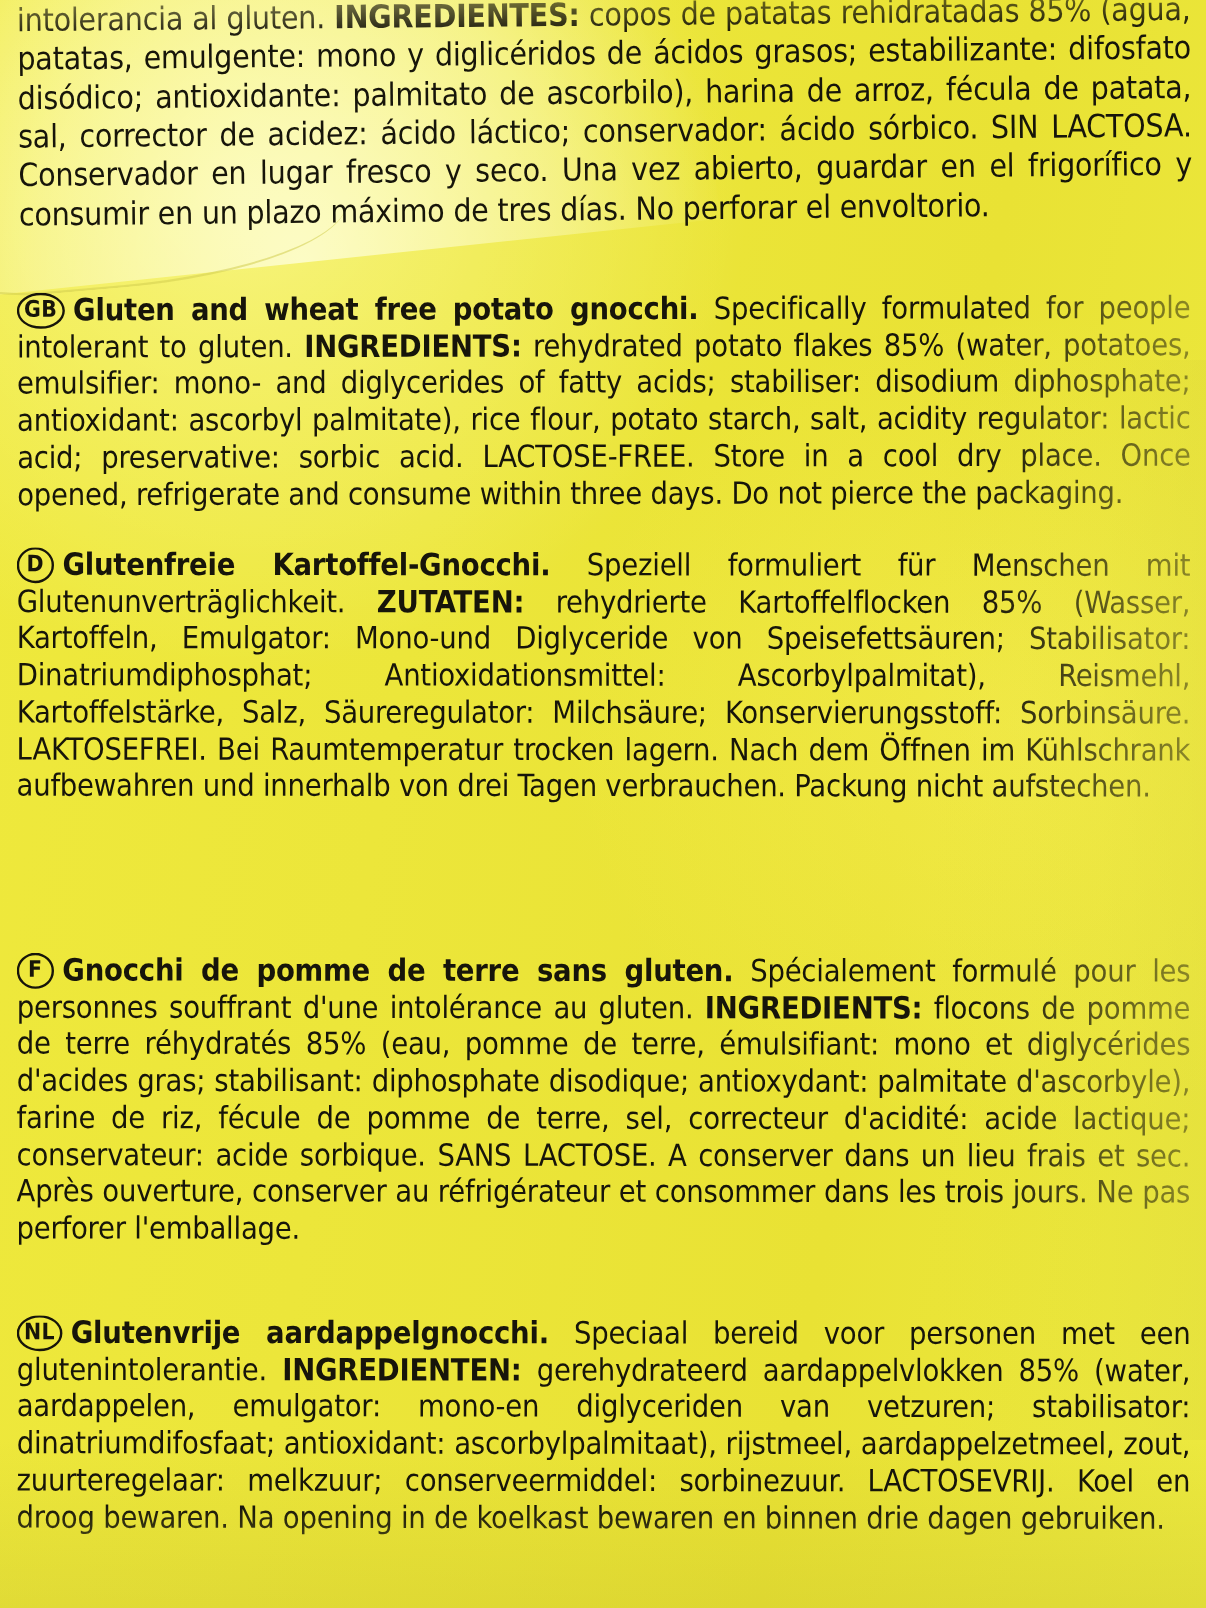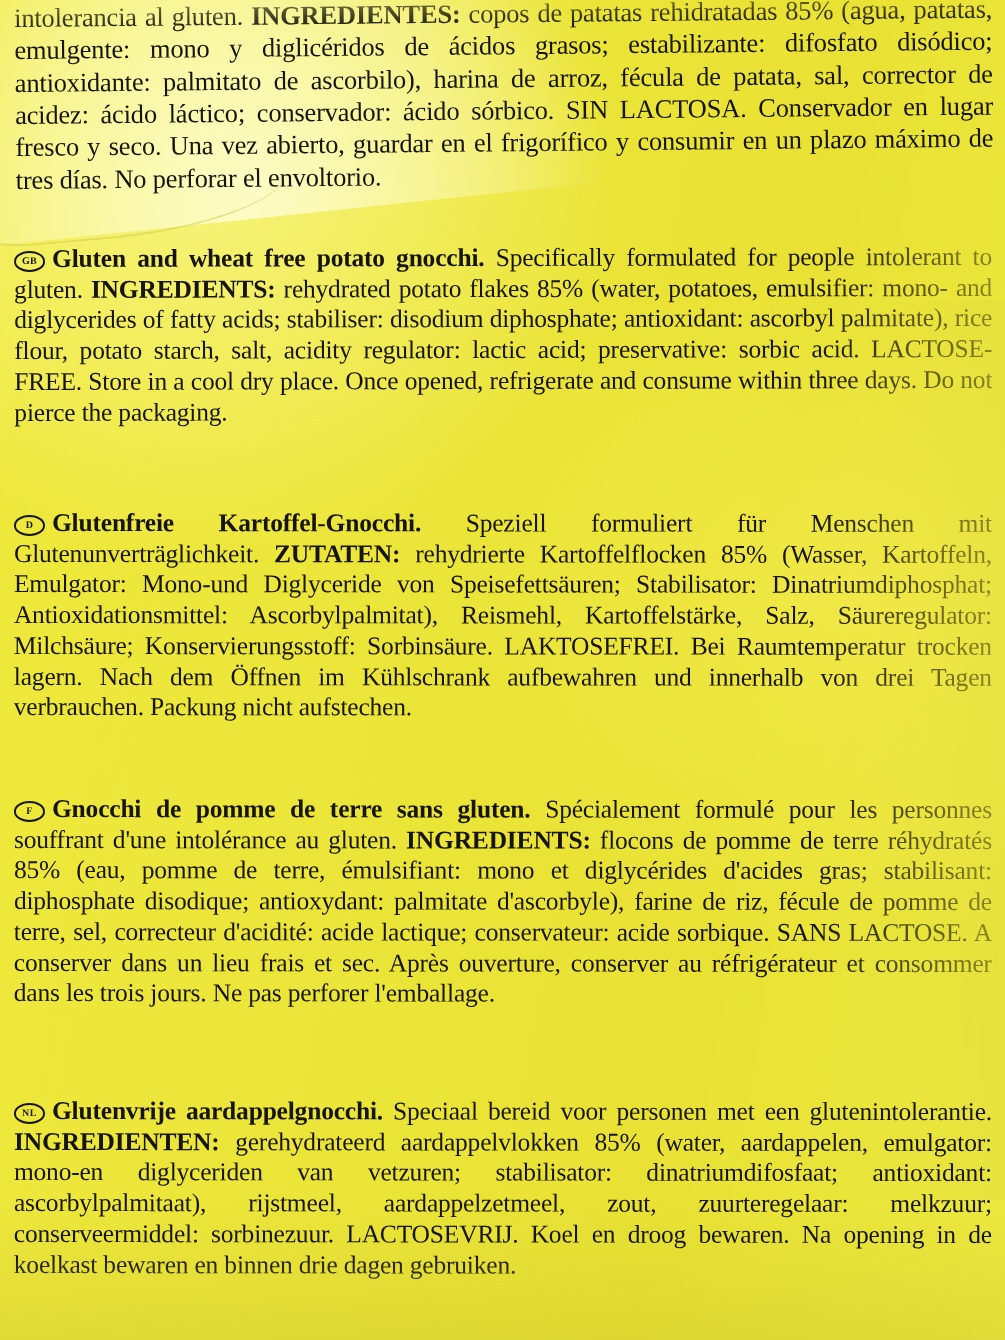--- a/index.html
+++ b/index.html
@@ -17,21 +17,20 @@
 
   
   #label {
     position: absolute;
     inset: 0;
     background:
       radial-gradient(ellipse 70% 50% at 20% 12%, rgba(255,255,180,0.55), rgba(255,255,180,0) 60%),
       radial-gradient(ellipse 60% 40% at 85% 45%, rgba(250,240,90,0.45), rgba(250,240,90,0) 65%),
       linear-gradient(100deg, #efe93c 0%, #ece63a 35%, #e9e234 70%, #ece93f 100%);
     overflow: hidden;
-    font-family: Liberation Serif, serif;
   }
 
   
   #gloss-top {
     position: absolute;
     left: -120px;
     top: -200px;
     width: 700px;
     height: 420px;
     background: radial-gradient(ellipse at 50% 100%, rgba(255,255,225,0.75) 0%, rgba(255,255,225,0.35) 45%, rgba(255,255,225,0) 72%);
@@ -91,35 +90,35 @@
   .block p {
     margin: 0;
   }
   b {
     font-weight: 700;
   }
   .flag {
     display: inline-block;
     border: 2.2px solid #17150a;
     border-radius: 50%;
-    font-size: 10px;
+    font-size: 19px;
     font-weight: 700;
     line-height: 1;
     padding: 3px 4px 3.5px 4px;
     margin-right: 7px;
     vertical-align: 3px;
     letter-spacing: 0.4px;
     min-width: 19px;
     text-align: center;
   }
 
   
   #blk-es { top: 2px;   transform: rotate(-0.55deg); transform-origin: left top; }
   #blk-gb { top: 244px; transform: rotate(-0.12deg); transform-origin: left top; }
-  #blk-de { top: 508px; transform: rotate(0.05deg);  transform-origin: left top; }
+  #blk-de { top: 456px; transform: rotate(0.05deg);  transform-origin: left top; }
   #blk-fr { top: 794px; transform: rotate(0.06deg);  transform-origin: left top; }
   #blk-nl { top: 1096px; transform: rotate(0.06deg); transform-origin: left top; }
 
   
   #blk-es {
     font-size: 26.5px;
     line-height: 1.22;
   }
 
   .fade-right {

